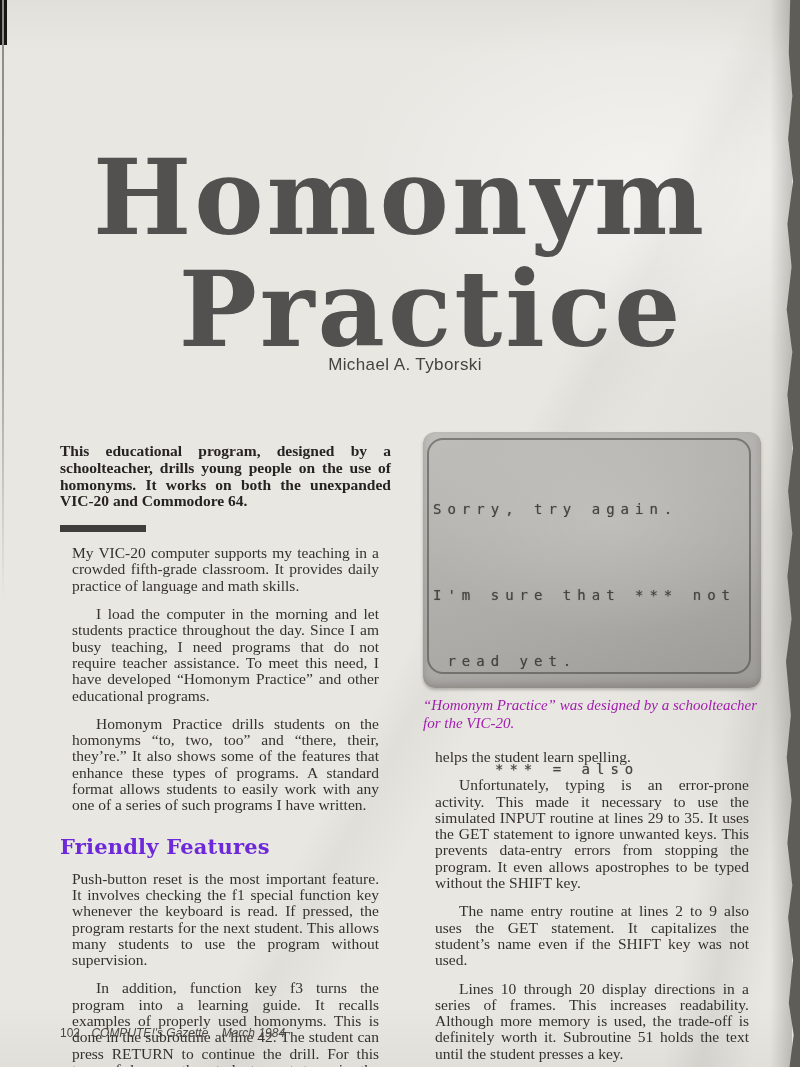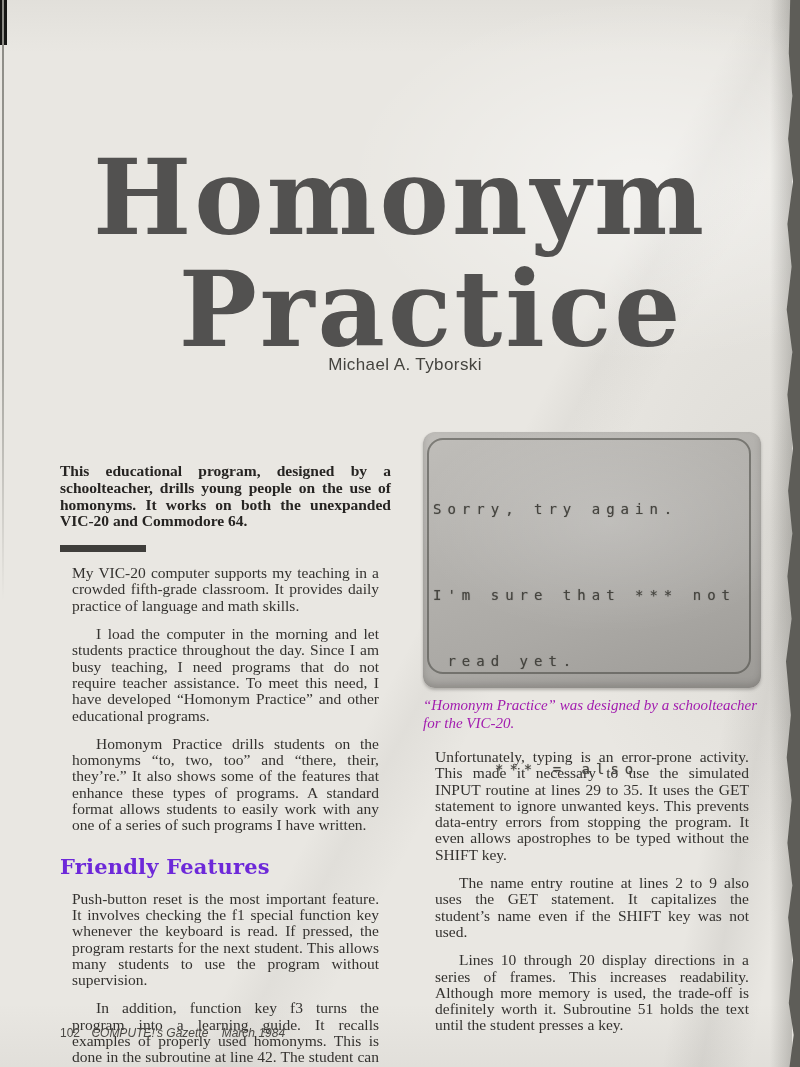--- a/index.html
+++ b/index.html
@@ -47,21 +47,20 @@
   .title-2{top:188px;font-size:104px;padding-left:62px;box-sizing:border-box;}
   .byline{
     position:absolute;left:0;top:355px;width:810px;text-align:center;
     font-family:"Liberation Sans", sans-serif;font-size:17px;color:#45443f;letter-spacing:0.4px;
   }
   
   .col-left{position:absolute;left:60px;top:443px;width:331px;}
   .intro{
     font-weight:bold;font-size:15.5px;line-height:16.8px;color:#262422;
     text-align:justify;
-    margin-top:20px;
   }
   .intro-rule{width:86px;height:7px;background:#3f3e3b;margin-top:15px;}
   .bodytext p{
     margin:12px;font-size:15.5px;line-height:16.3px;color:#34322f;text-align:justify;
   }
   .bodytext p + p{text-indent:1.55em;}
   .left-body{margin-top:13px;}
   .section-head{
     margin-top:20px;margin-bottom:3px;
     font-family:"DejaVu Serif", serif;font-weight:bold;font-size:21px;color:#6d28d9;
@@ -132,20 +131,21 @@
     <div class="screen-bezel"></div>
     <div class="screen-text">
       <div class="screen-line-1">Sorry, try again.</div>
       <div class="screen-line-2">I'm sure that *** not</div>
       <div class="screen-line-3"> read yet.</div>
       <div class="screen-line-4">*** = also</div>
     </div>
   </div>
   <div class="caption">“Homonym Practice” was designed by a schoolteacher for the VIC-20.</div>
   <div class="bodytext right-body">
+    <p>helps the student learn spelling.</p>
     <p>Unfortunately, typing is an error-prone activity. This made it necessary to use the simulated INPUT routine at lines 29 to 35. It uses the GET statement to ignore unwanted keys. This prevents data-entry errors from stopping the program. It even allows apostrophes to be typed without the SHIFT key.</p>
     <p>The name entry routine at lines 2 to 9 also uses the GET statement. It capitalizes the student’s name even if the SHIFT key was not used.</p>
     <p>Lines 10 through 20 display directions in a series of frames. This increases readability. Although more memory is used, the trade-off is definitely worth it. Subroutine 51 holds the text until the student presses a key.</p>
   </div>
 </div>
 
 <div class="footer">
   <span class="pagenum">102</span>
   <span class="mag">COMPUTE!'s Gazette</span>
   <span class="issue">March 1984</span>

